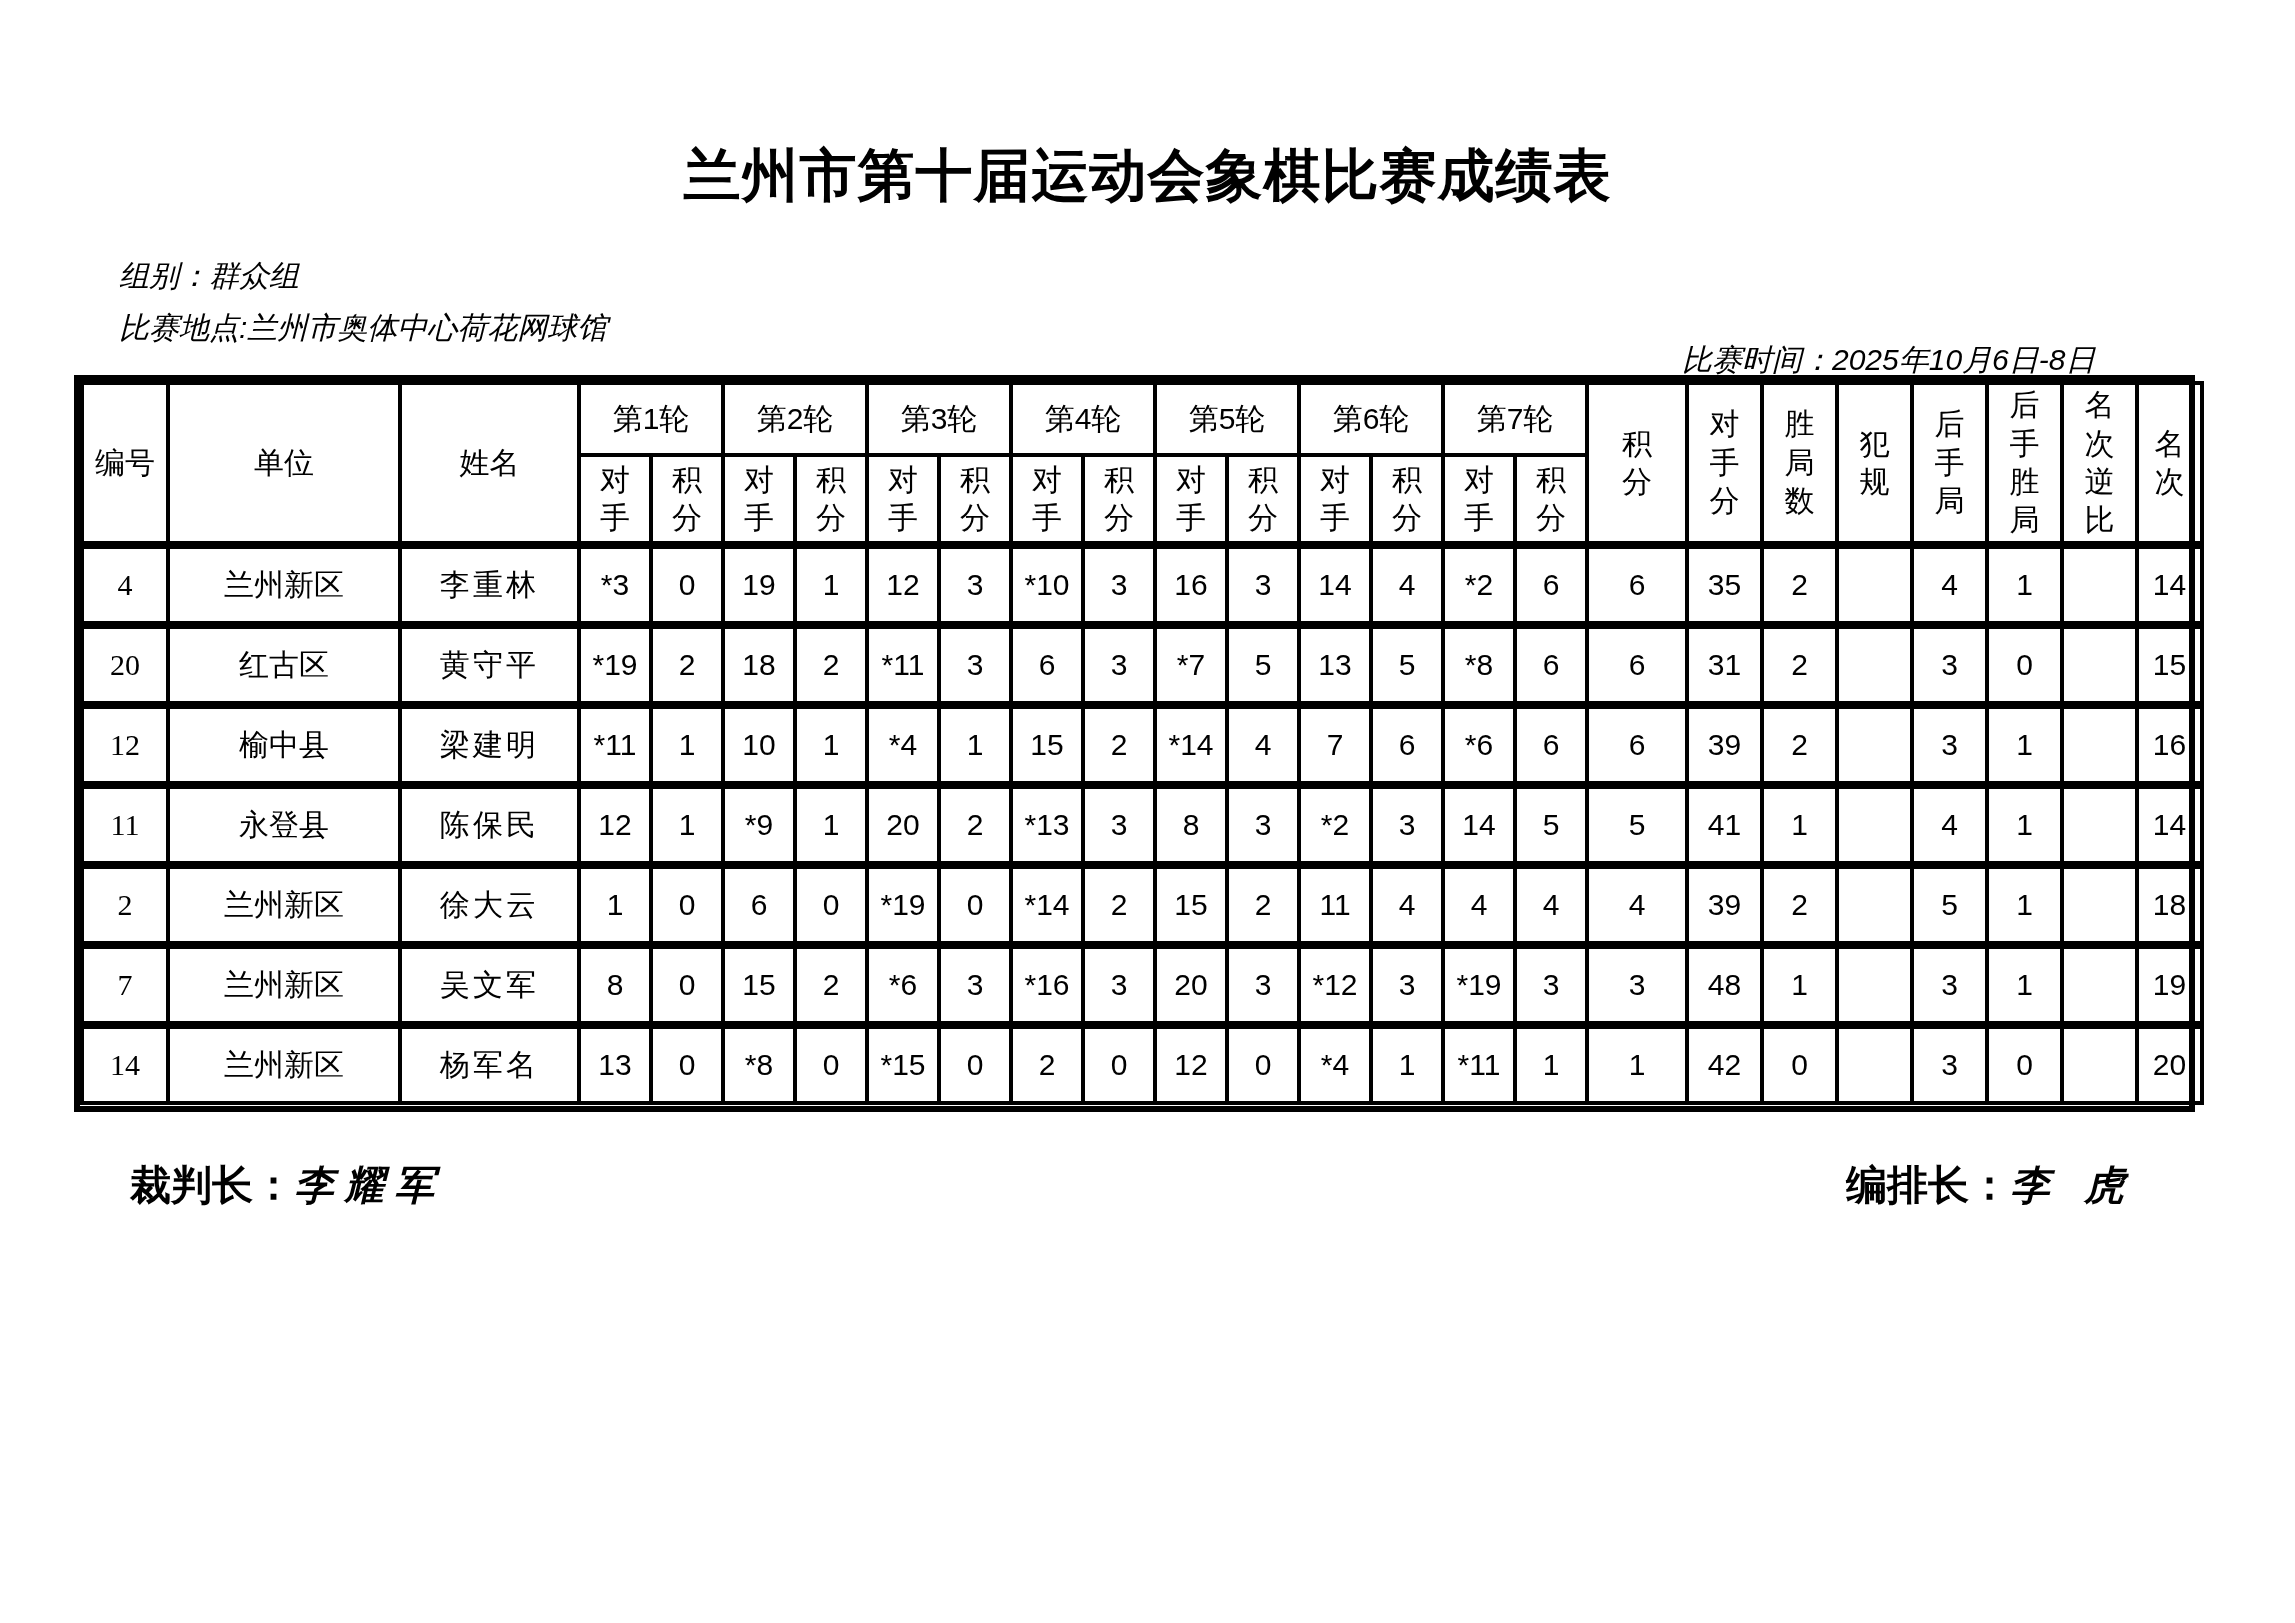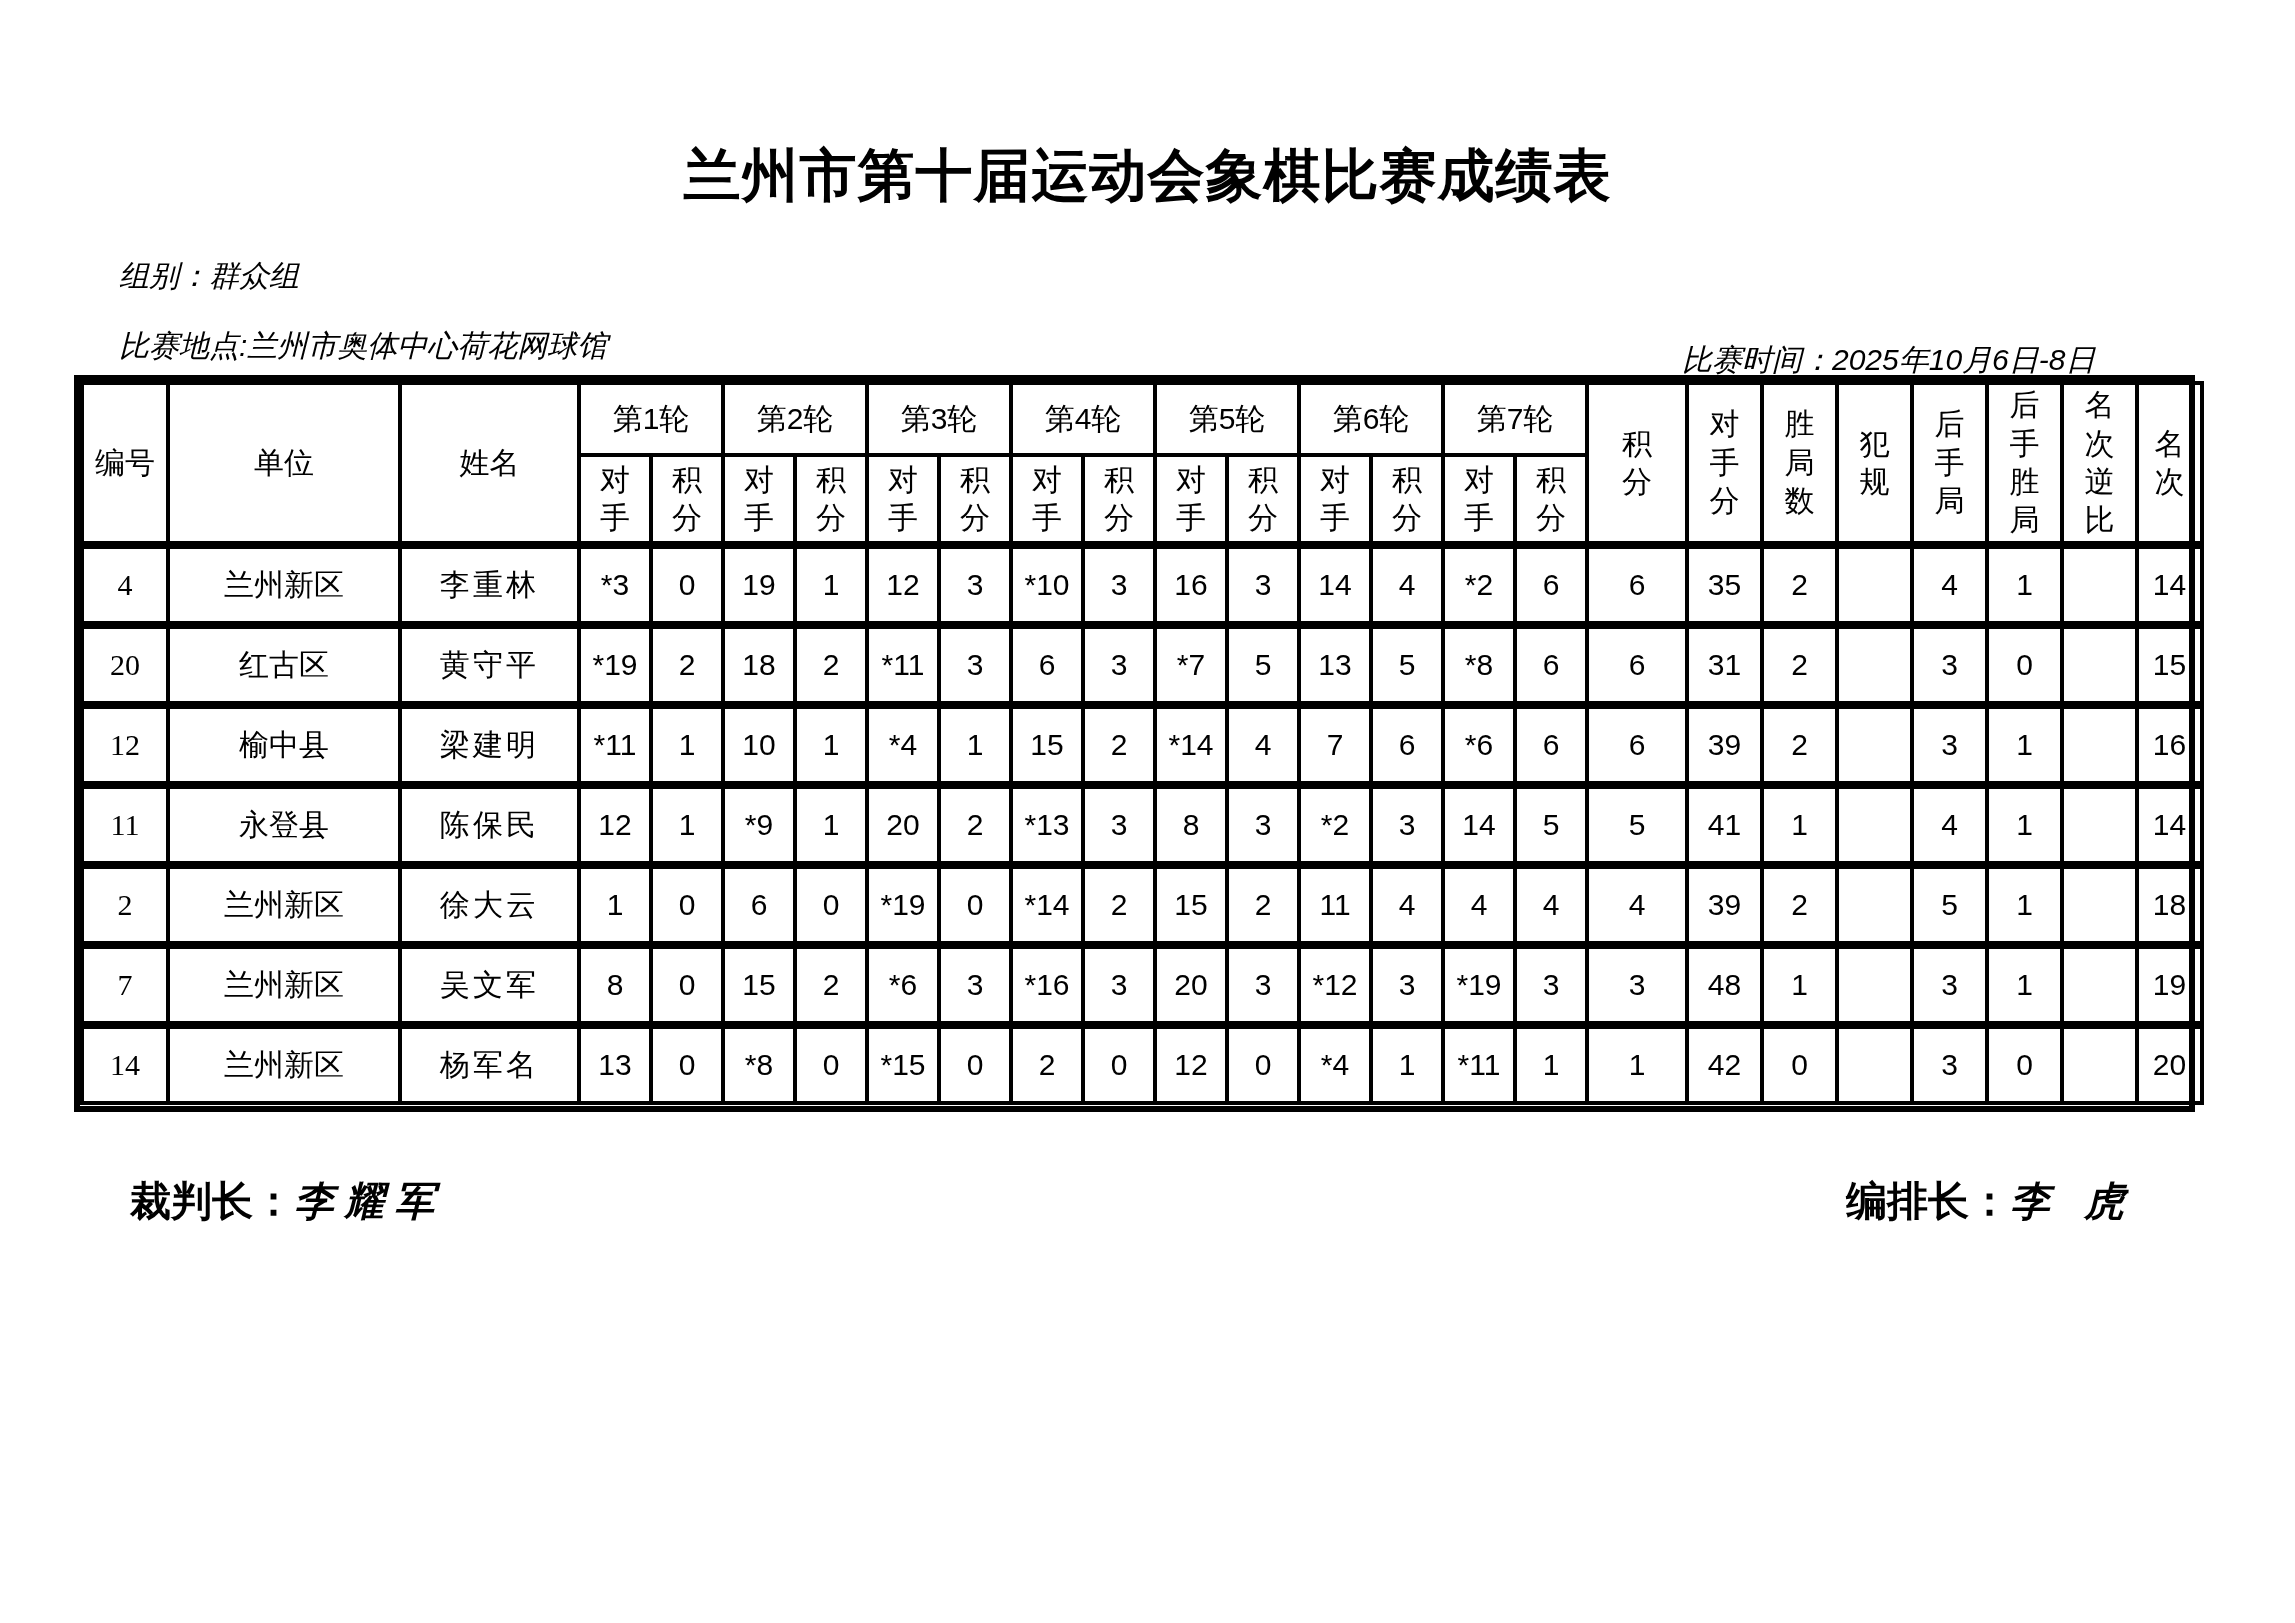--- a/index.html
+++ b/index.html
@@ -13,33 +13,33 @@
   table.grid { position:absolute; left:80px; top:381px; border-collapse:collapse; table-layout:fixed; }
   table.grid td, table.grid th { border:4.6px solid #000; padding:0; text-align:center; vertical-align:middle;
            font-weight:normal; font-size:30px; line-height:1.2; overflow:hidden; }
   table.grid thead th.vert { line-height:1.28; }
   table.grid tbody td { height:72px; }
   table.grid tbody tr { border-top:8.2px solid #000; }
   table.grid thead tr.sub th { border-bottom:8.2px solid #000; }
   td.id { font-family:"Liberation Serif","DejaVu Serif",serif; font-size:26.6px; }
   td.unit { font-family:"Liberation Serif","DejaVu Serif",serif; font-size:32px; }
   td.name { font-family:"DejaVu Serif","Liberation Serif",serif; font-weight:bold; font-size:30px; letter-spacing:3.1px; }
-  .sig-label { font-size:41px; font-weight:bold;margin-top:16px; }
+  .sig-label { font-size:41px; font-weight:bold; }
   .sig-name { font-family:"DejaVu Serif",serif; font-size:40px; font-weight:bold; font-style:italic; letter-spacing:10.2px; }
 </style>
 </head>
 <body>
 
 <div class="abs title">兰州市第十届运动会象棋比赛成绩表</div>
 
 <div class="abs meta" style="left:119px; top:256px;">
   <span>组别：</span><span>群众组</span>
 </div>
 
-<div class="abs meta" style="left:119px; top:326px;">
+<div class="abs meta" style="left:119px; top:308px;">
   <span>比赛地点:</span><span>兰州市奥体中心荷花网球馆</span>
 </div>
 
 <div class="abs meta" style="left:1682px; top:340px;">
   <span>比赛时间：</span><span>2025年10月6日-8日</span>
 </div>
 
 <div class="abs frame"></div>
 
 <table class="grid">

